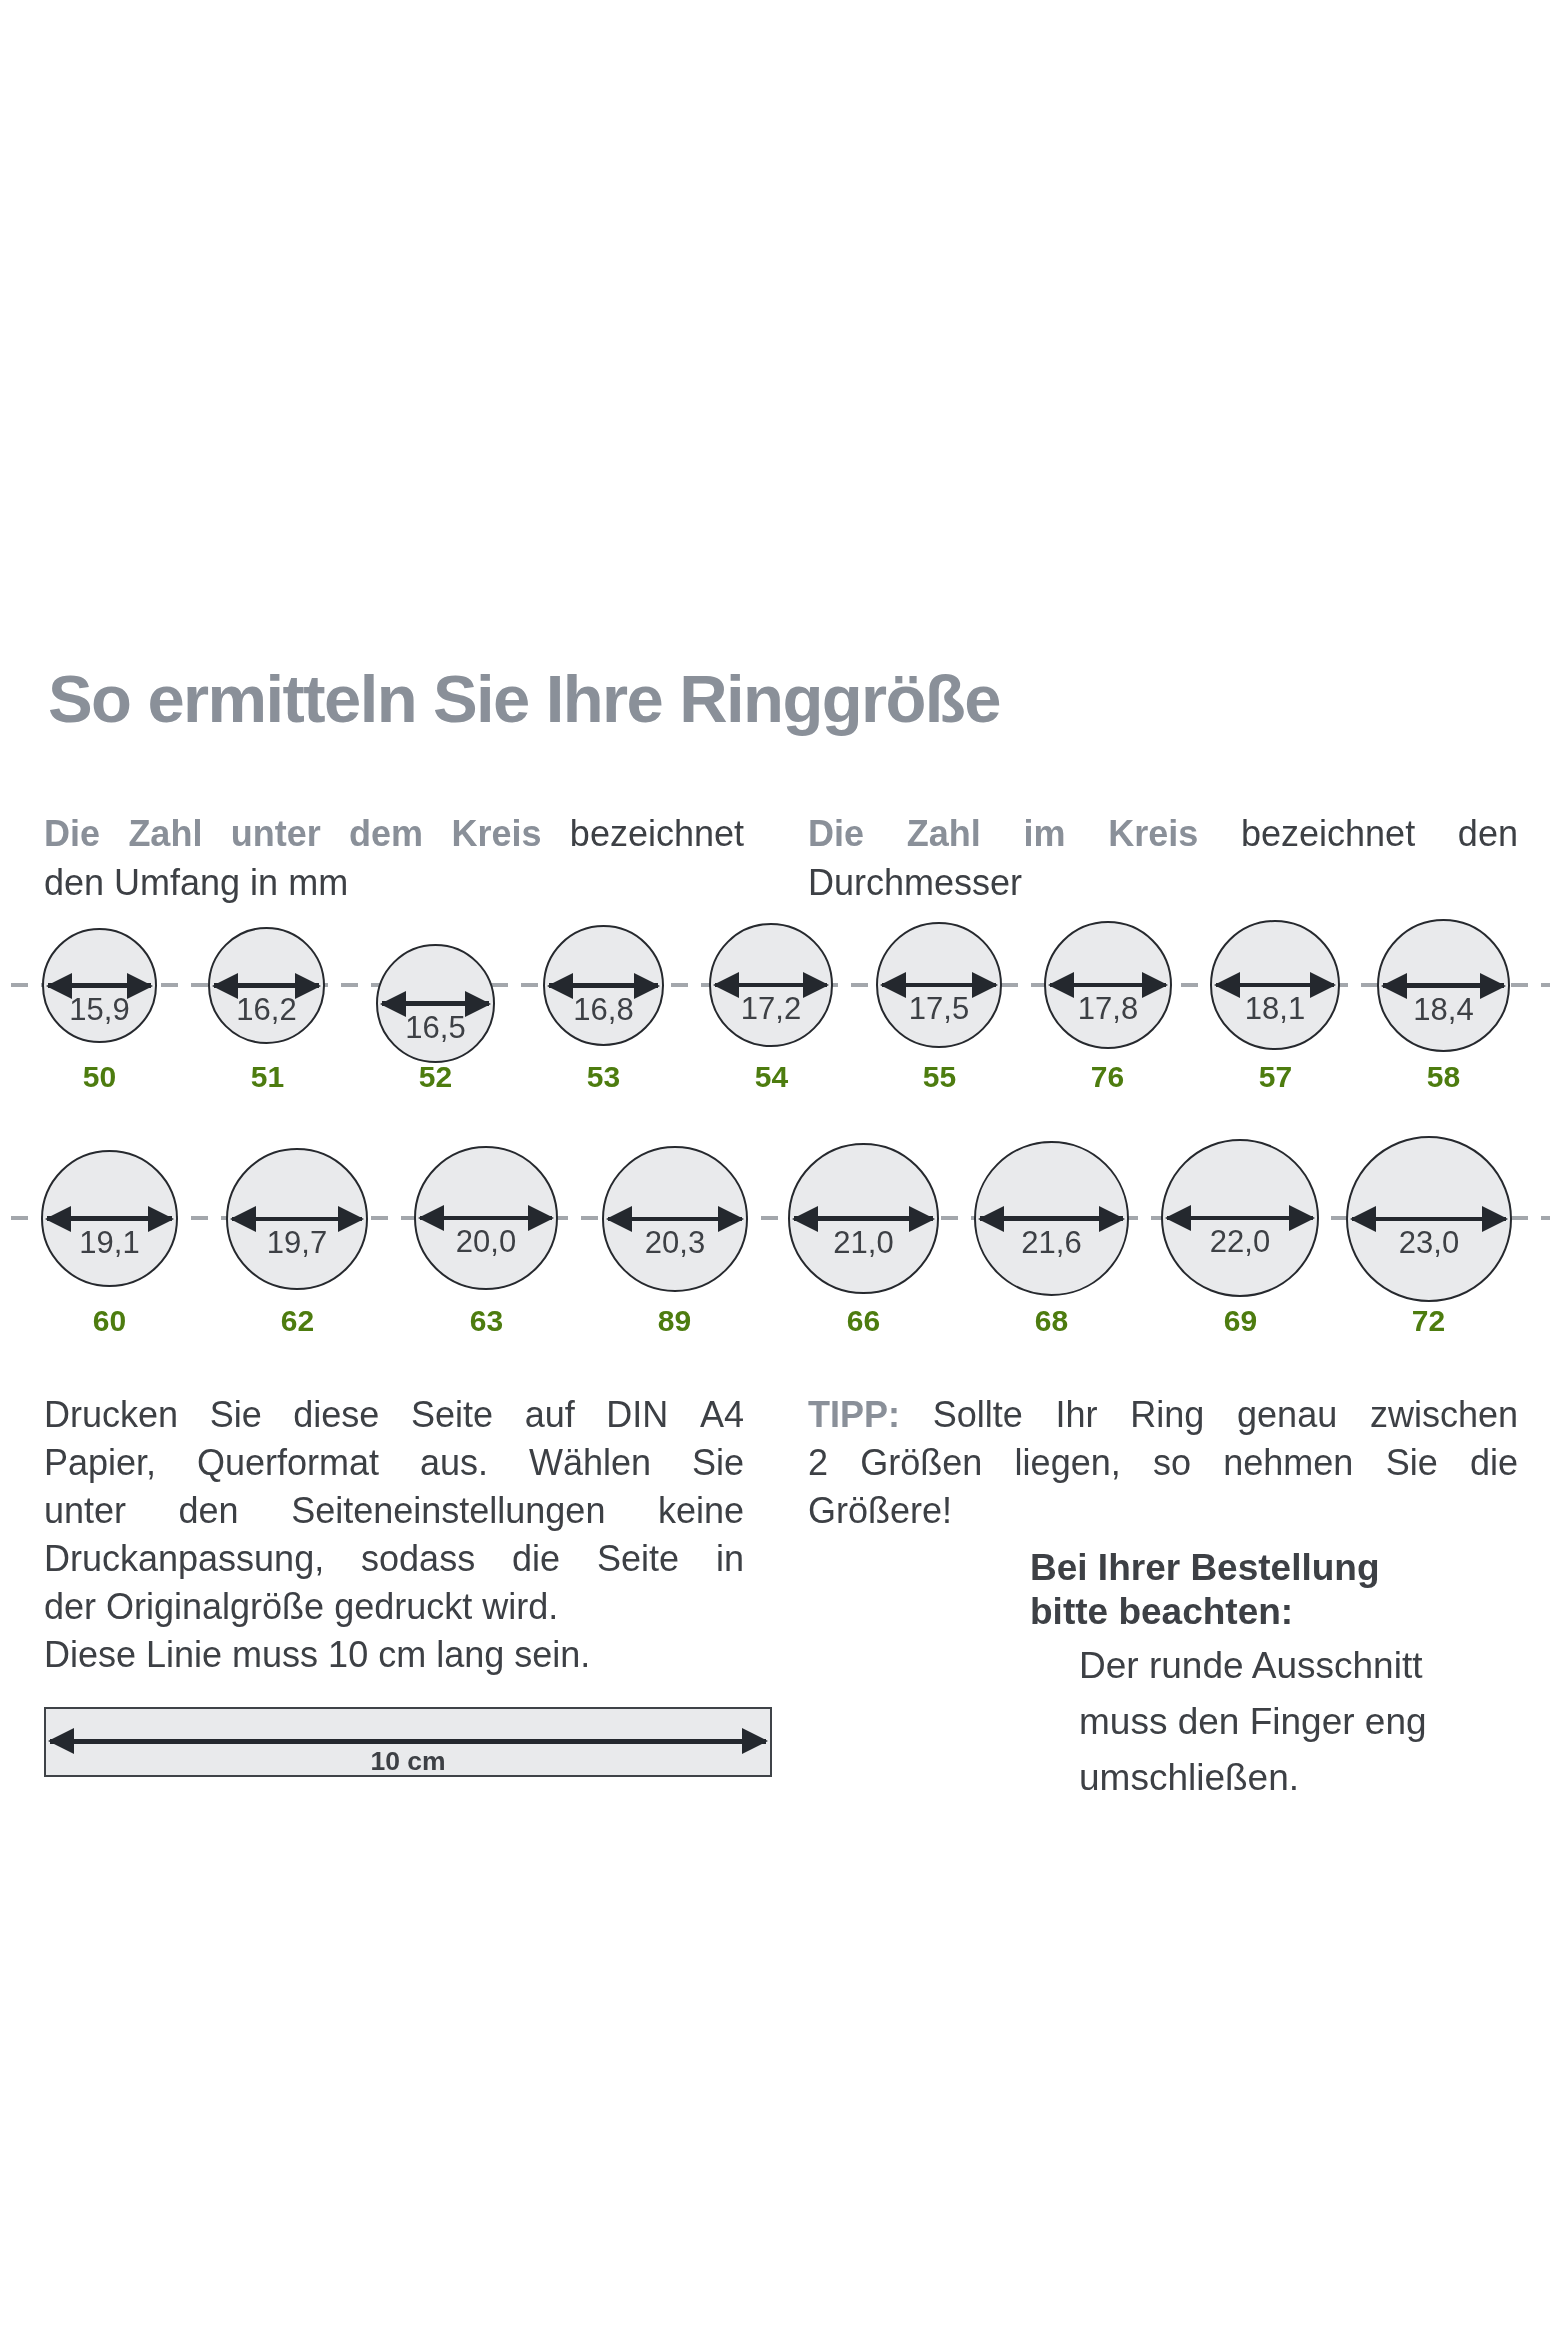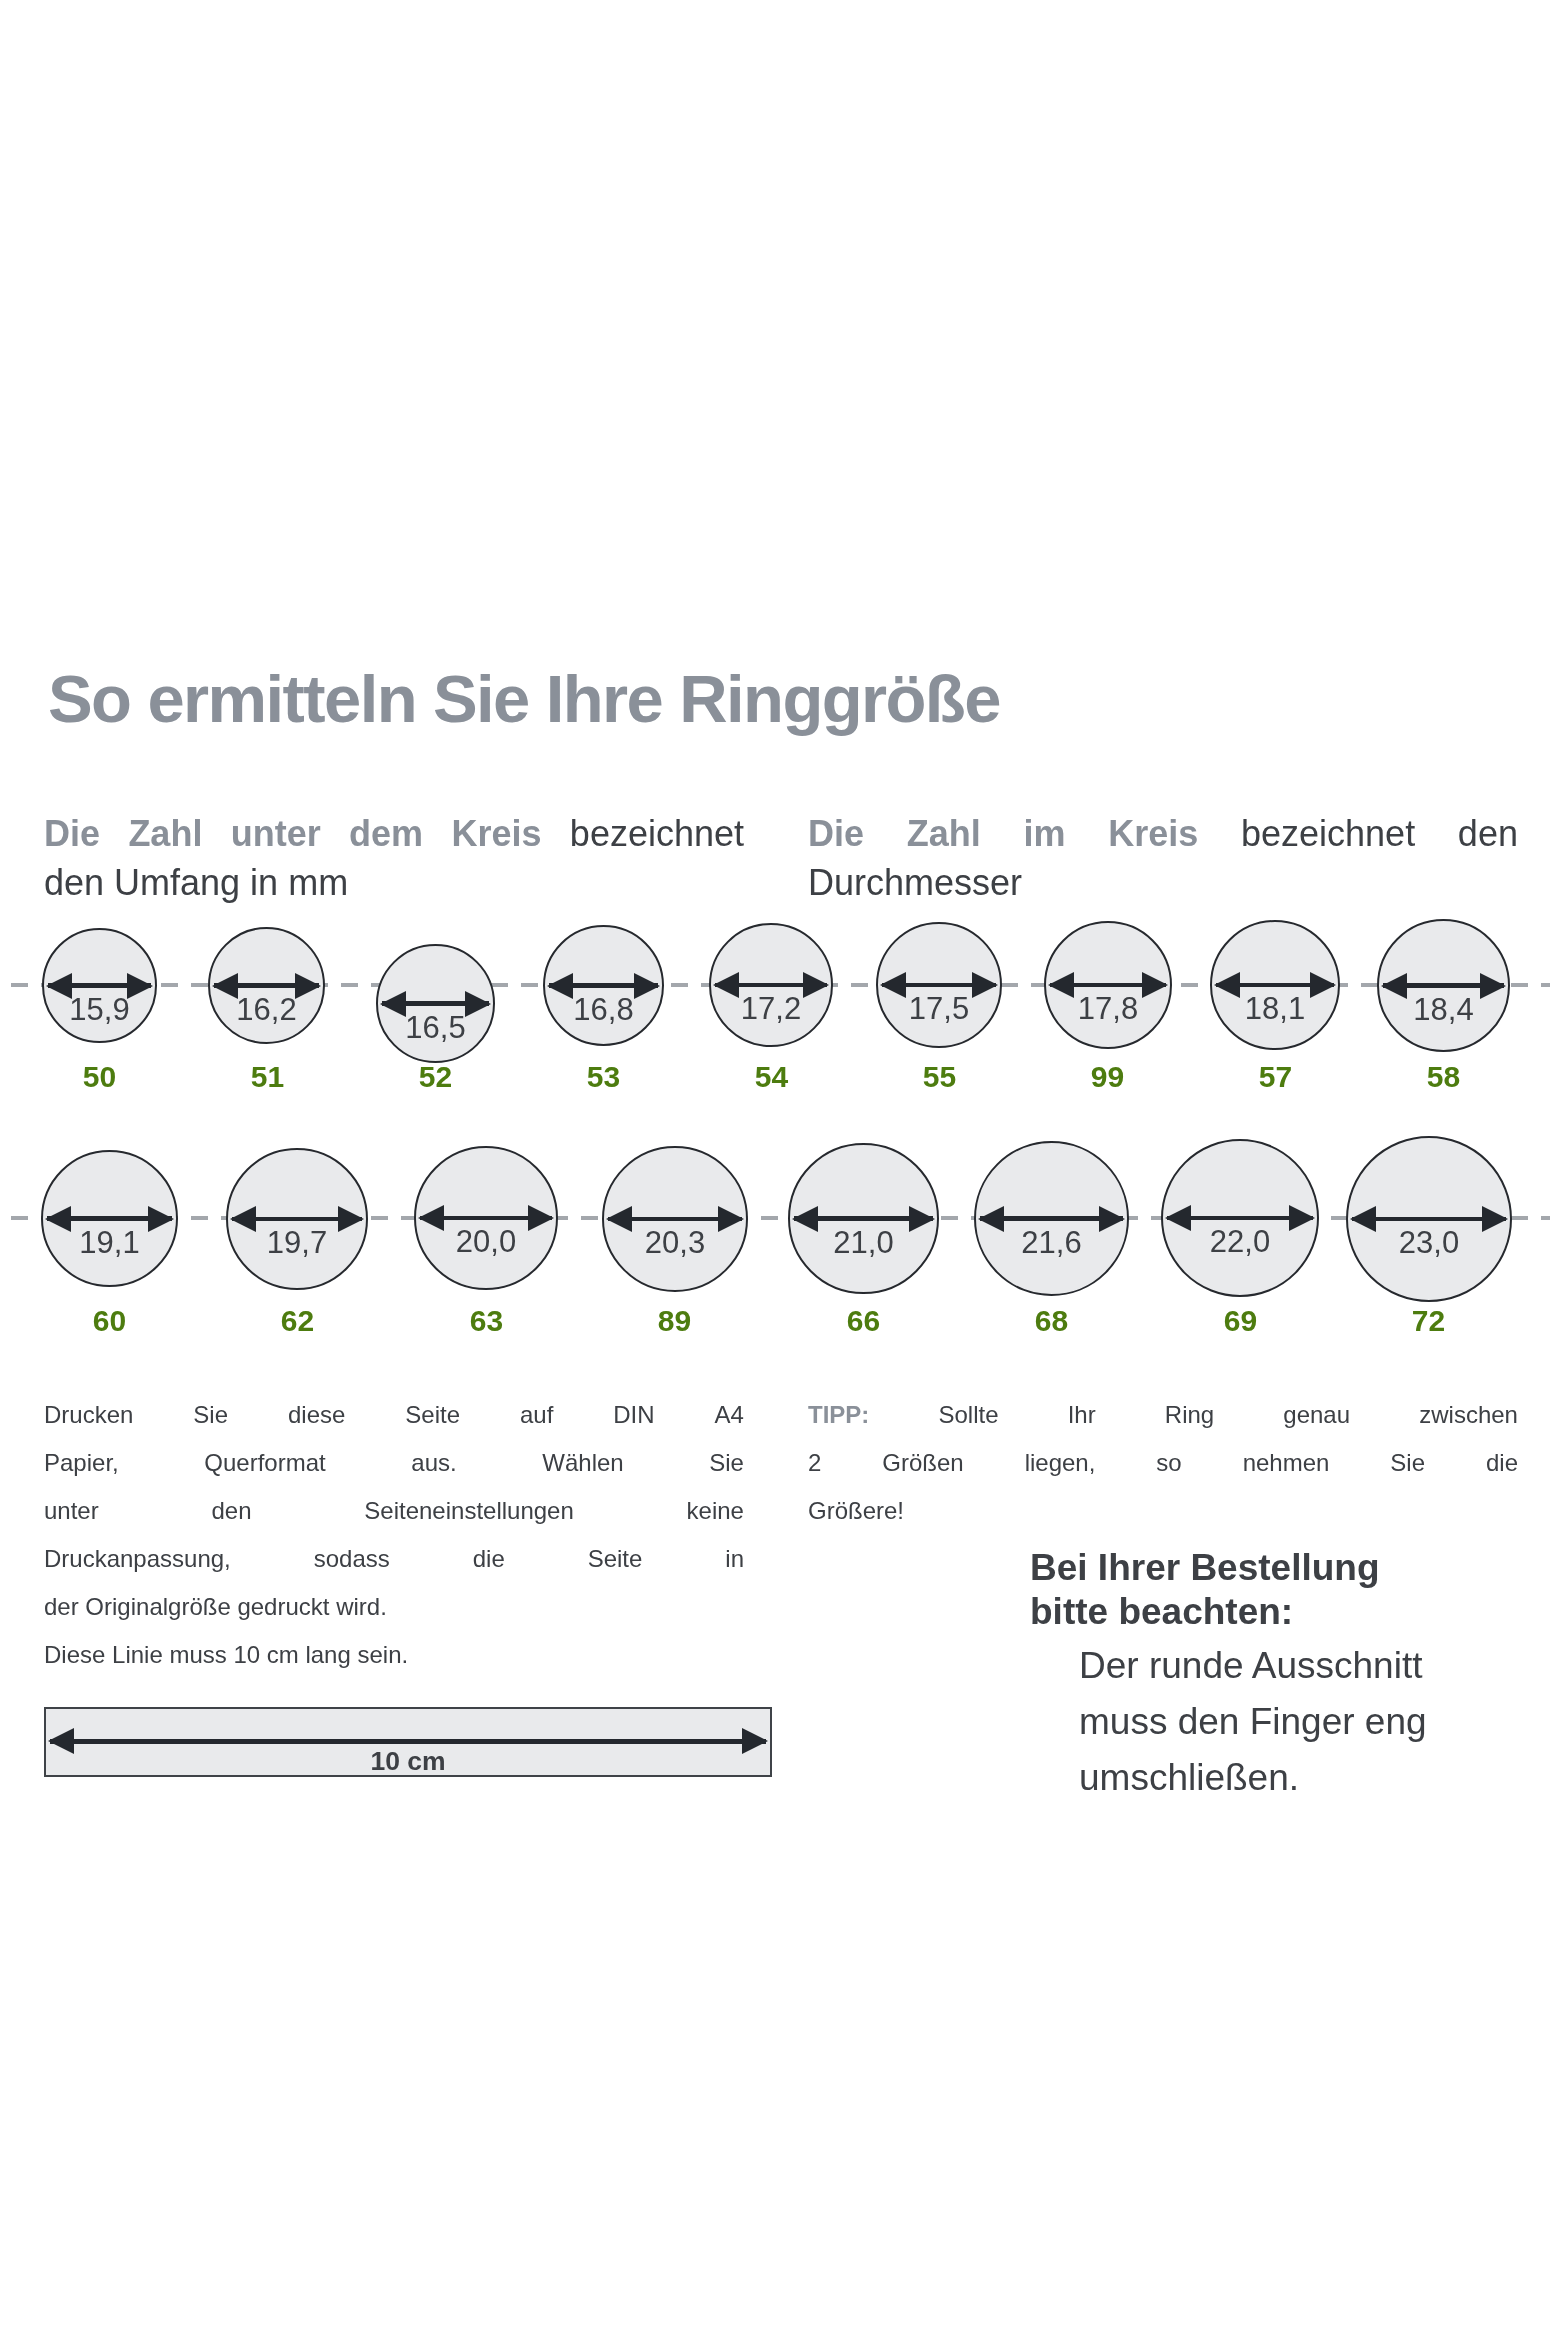--- a/index.html
+++ b/index.html
@@ -37,21 +37,21 @@
     border-left:26.5px solid #24282e;
   }
   .diam-label{
     position:absolute; top:calc(50% + 6.2px); left:0; right:0;
     text-align:center; font-size:31px; color:#3d4045;
   }
   .size-num{
     position:absolute; z-index:2; width:125px; text-align:center;
     font-size:30px; font-weight:bold; color:#4d7c0f;
   }
-  .para{ font-size:24px; line-height:48px; }
+  .para{ font-size:36px; line-height:48px; }
   .ruler{
     box-sizing:border-box; background:#e9eaec; border:2.3px solid #3f4348;
   }
   .ruler .diam-arrow{ top:30px; margin-top:0; }
   .ruler-label{
     position:absolute; top:37px; left:0; right:0; text-align:center;
     font-size:26.5px; font-weight:bold; color:#3d4045;
   }
   .order-heading{ font-size:37px; font-weight:bold; line-height:44px; color:#3d4045; }
   .finger-note{ font-size:37px; line-height:56px; color:#3d4045; }
@@ -191,21 +191,21 @@
     <div class="size-num" style="left: 709px; top: 1060px;">54</div>
     <div class="circle" style="left: 876px; top: 922px; width: 126px; height: 126px;">
       <div class="diam-arrow"></div>
       <div class="diam-label">17,5</div>
     </div>
     <div class="size-num" style="left: 877px; top: 1060px;">55</div>
     <div class="circle" style="left: 1044px; top: 921px; width: 128px; height: 128px;">
       <div class="diam-arrow"></div>
       <div class="diam-label">17,8</div>
     </div>
-    <div class="size-num" style="left: 1045px; top: 1060px;">99</div>
+    <div class="size-num" style="left: 1045px; top: 1060px;">76</div>
     <div class="circle" style="left: 1210px; top: 920px; width: 130px; height: 130px;">
       <div class="diam-arrow"></div>
       <div class="diam-label">18,1</div>
     </div>
     <div class="size-num" style="left: 1213px; top: 1060px;">57</div>
     <div class="circle" style="left: 1377px; top: 919px; width: 133px; height: 133px;">
       <div class="diam-arrow"></div>
       <div class="diam-label">18,4</div>
     </div>
     <div class="size-num" style="left: 1381px; top: 1060px;">58</div>

